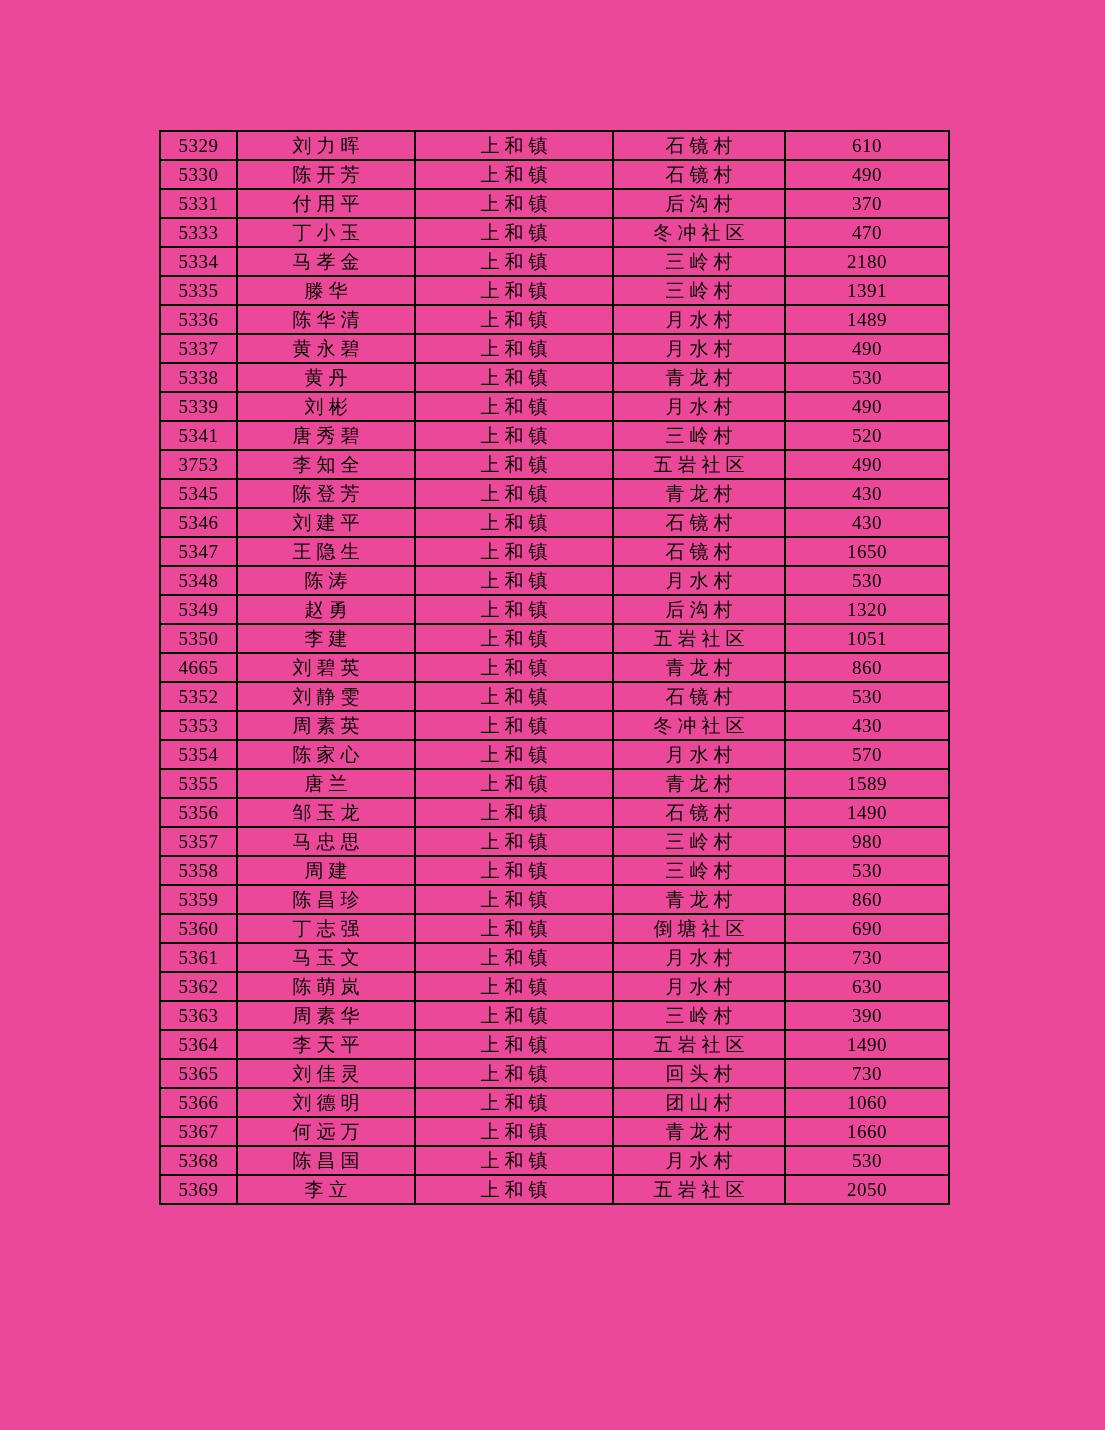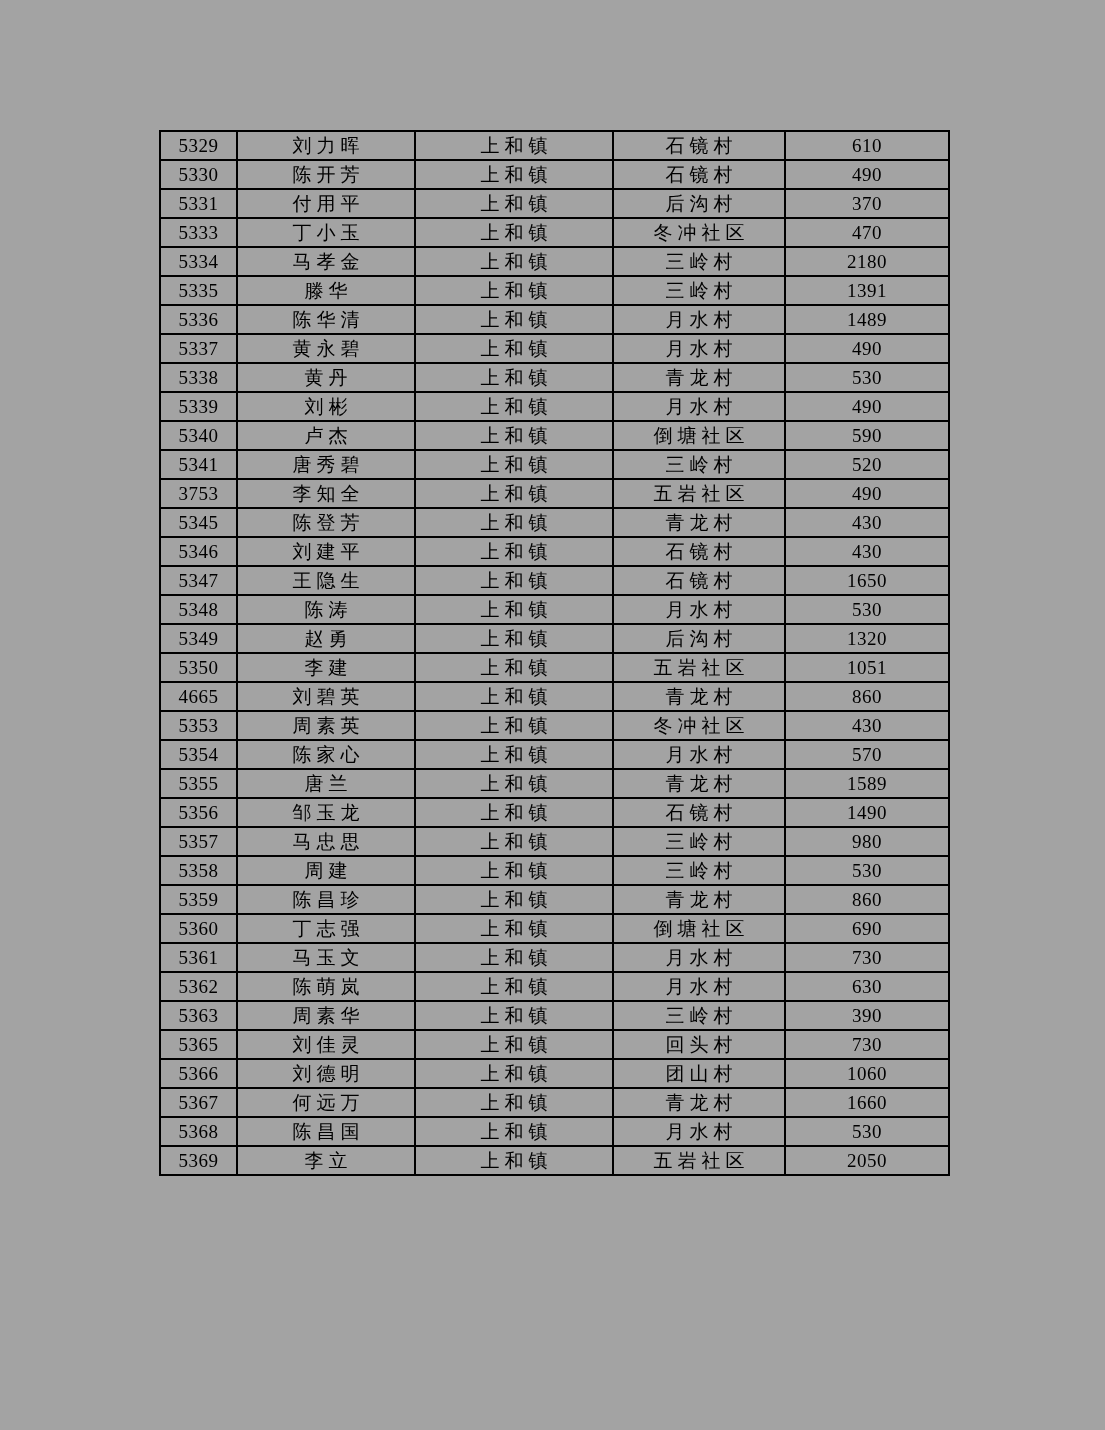--- a/index.html
+++ b/index.html
@@ -7,21 +7,21 @@
     width: 1105px;
     height: 1430px;
     background: #ffffff;
     position: relative;
     font-family: "Liberation Serif", "DejaVu Serif", serif;
     color: #000000;
   }
   .page {
     position: absolute;
     inset: 0;
-    background: #a3a3a3;
+    background: #ec4899;
   }
   table.doc-table {
     position: absolute;
     left: 159px;
     top: 130px;
     width: 789px;
     border-collapse: collapse;
     table-layout: fixed;
   }
   table.doc-table td {
@@ -122,27 +122,20 @@
     <td class="num">530</td>
   </tr>
         <tr>
     <td class="num">5339</td>
     <td class="cjk">刘彬</td>
     <td class="cjk">上和镇</td>
     <td class="cjk">月水村</td>
     <td class="num">490</td>
   </tr>
         <tr>
-    <td class="num">5340</td>
-    <td class="cjk">卢杰</td>
-    <td class="cjk">上和镇</td>
-    <td class="cjk">倒塘社区</td>
-    <td class="num">590</td>
-  </tr>
-        <tr>
     <td class="num">5341</td>
     <td class="cjk">唐秀碧</td>
     <td class="cjk">上和镇</td>
     <td class="cjk">三岭村</td>
     <td class="num">520</td>
   </tr>
         <tr>
     <td class="num">3753</td>
     <td class="cjk">李知全</td>
     <td class="cjk">上和镇</td>
@@ -192,20 +185,27 @@
     <td class="num">1051</td>
   </tr>
         <tr>
     <td class="num">4665</td>
     <td class="cjk">刘碧英</td>
     <td class="cjk">上和镇</td>
     <td class="cjk">青龙村</td>
     <td class="num">860</td>
   </tr>
         <tr>
+    <td class="num">5352</td>
+    <td class="cjk">刘静雯</td>
+    <td class="cjk">上和镇</td>
+    <td class="cjk">石镜村</td>
+    <td class="num">530</td>
+  </tr>
+        <tr>
     <td class="num">5353</td>
     <td class="cjk">周素英</td>
     <td class="cjk">上和镇</td>
     <td class="cjk">冬冲社区</td>
     <td class="num">430</td>
   </tr>
         <tr>
     <td class="num">5354</td>
     <td class="cjk">陈家心</td>
     <td class="cjk">上和镇</td>
@@ -267,20 +267,27 @@
     <td class="cjk">上和镇</td>
     <td class="cjk">月水村</td>
     <td class="num">630</td>
   </tr>
         <tr>
     <td class="num">5363</td>
     <td class="cjk">周素华</td>
     <td class="cjk">上和镇</td>
     <td class="cjk">三岭村</td>
     <td class="num">390</td>
+  </tr>
+        <tr>
+    <td class="num">5364</td>
+    <td class="cjk">李天平</td>
+    <td class="cjk">上和镇</td>
+    <td class="cjk">五岩社区</td>
+    <td class="num">1490</td>
   </tr>
         <tr>
     <td class="num">5365</td>
     <td class="cjk">刘佳灵</td>
     <td class="cjk">上和镇</td>
     <td class="cjk">回头村</td>
     <td class="num">730</td>
   </tr>
         <tr>
     <td class="num">5366</td>

